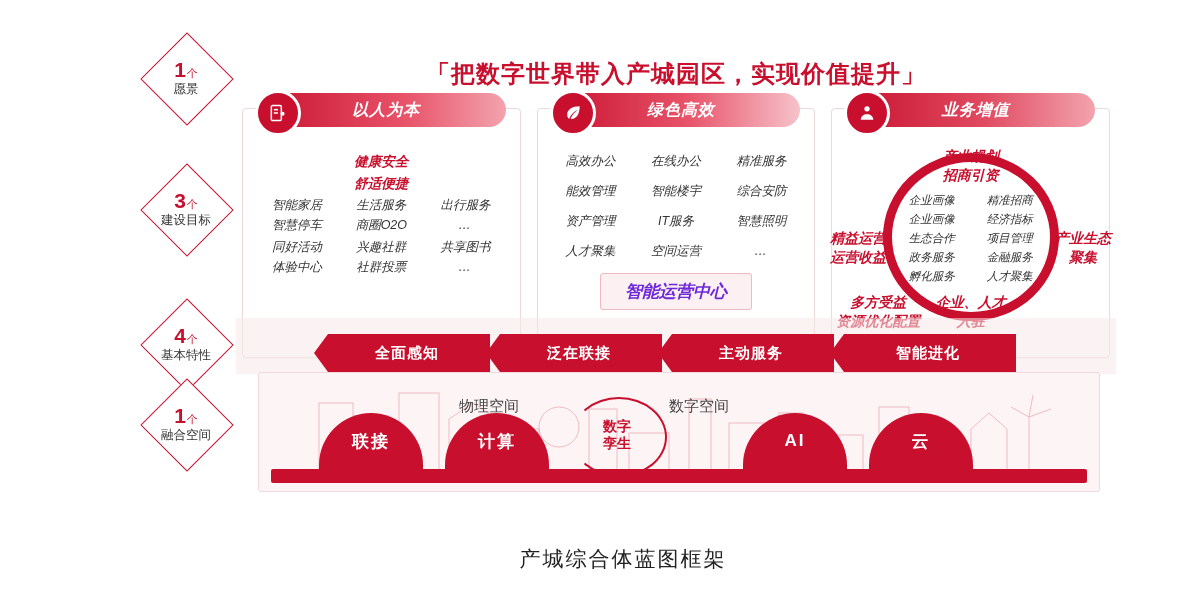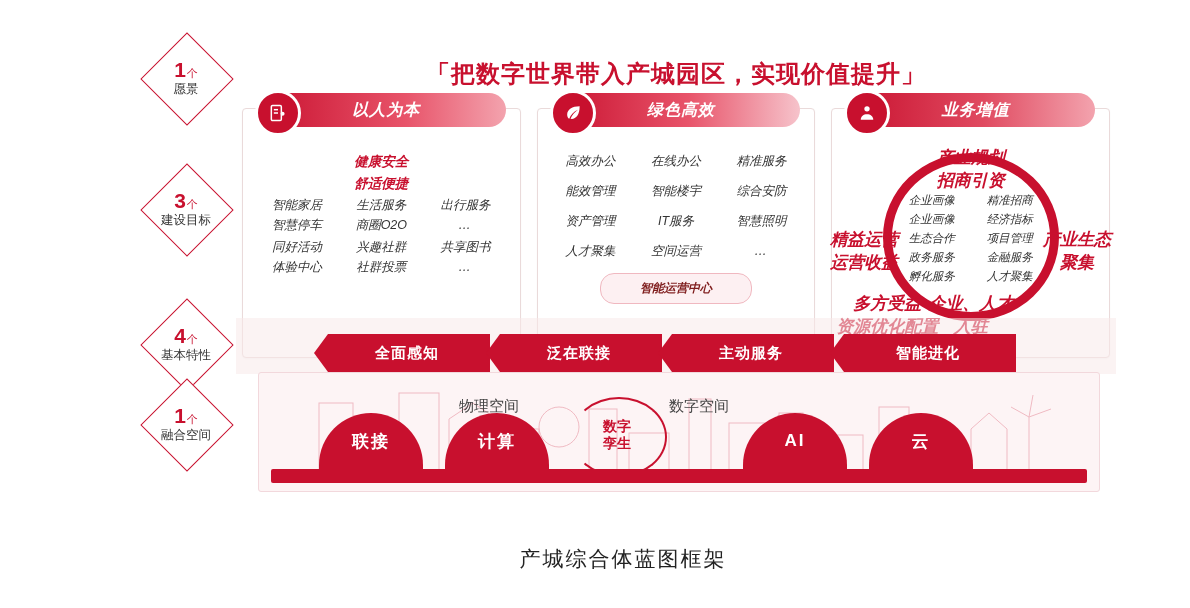--- a/index.html
+++ b/index.html
@@ -47,33 +47,33 @@
   .c1-sec{margin-bottom:2px;}
   .c1-sec-title{text-align:center;color:#c8102e;font-weight:bold;font-size:13.5px;
                 margin:4px 0 3px 0;}
   .c1-grid{display:grid;grid-template-columns:1fr 1fr 1fr;row-gap:1px;
            text-align:center;line-height:1.55;}
 
   
   .c2-body{padding:8px 10px 0 10px;font-size:12.5px;color:#333;}
   .c2-grid{display:grid;grid-template-columns:1fr 1fr 1fr;row-gap:10px;
            text-align:center;line-height:1.6;}
-  .c2-foot{margin:12px auto 0 auto;width:150px;border:1px solid #f0b8c0;border-radius:14px;
-           background:#fdf0f2;color:#7f1d1d;font-size:12px;font-weight:bold;text-align:center;
+  .c2-foot{margin:12px auto 0 auto;width:150px;border:1px solid #f0b8c0;border-radius:3px;
+           background:#fdf0f2;color:#6d28d9;font-size:17px;font-weight:bold;text-align:center;
            padding:6px 0;}
 
   
   .c3-body{position:relative;height:200px;}
   .ring{position:absolute;left:50%;top:10px;transform:translateX(-50%);
         width:176px;height:168px;border:9px solid #c8102e;border-radius:50%;
         box-sizing:border-box;}
   .ring-inner{position:absolute;left:50%;top:48px;transform:translateX(-50%);
         width:150px;text-align:center;font-size:11.5px;color:#333;line-height:1.65;}
   .ring-inner .r2{display:grid;grid-template-columns:1fr 1fr;column-gap:6px;}
-  .lbl{position:absolute;font-size:17px;font-weight:bold;color:#c8102e;
+  .lbl{position:absolute;font-size:14px;font-weight:bold;color:#c8102e;
        text-align:center;line-height:1.35;white-space:nowrap;}
   .lbl.top{left:50%;transform:translateX(-50%);top:4px;}
   .lbl.left{left:-2px;top:86px;}
   .lbl.right{right:-2px;top:86px;}
   .lbl.bl{left:4px;top:150px;}
   .lbl.bm{left:50%;transform:translateX(-50%);top:150px;}
 
   
   .arrows{position:absolute;left:236px;top:318px;width:880px;height:56px;}
   .arrow-band{position:absolute;left:0;top:0;width:880px;height:56px;

